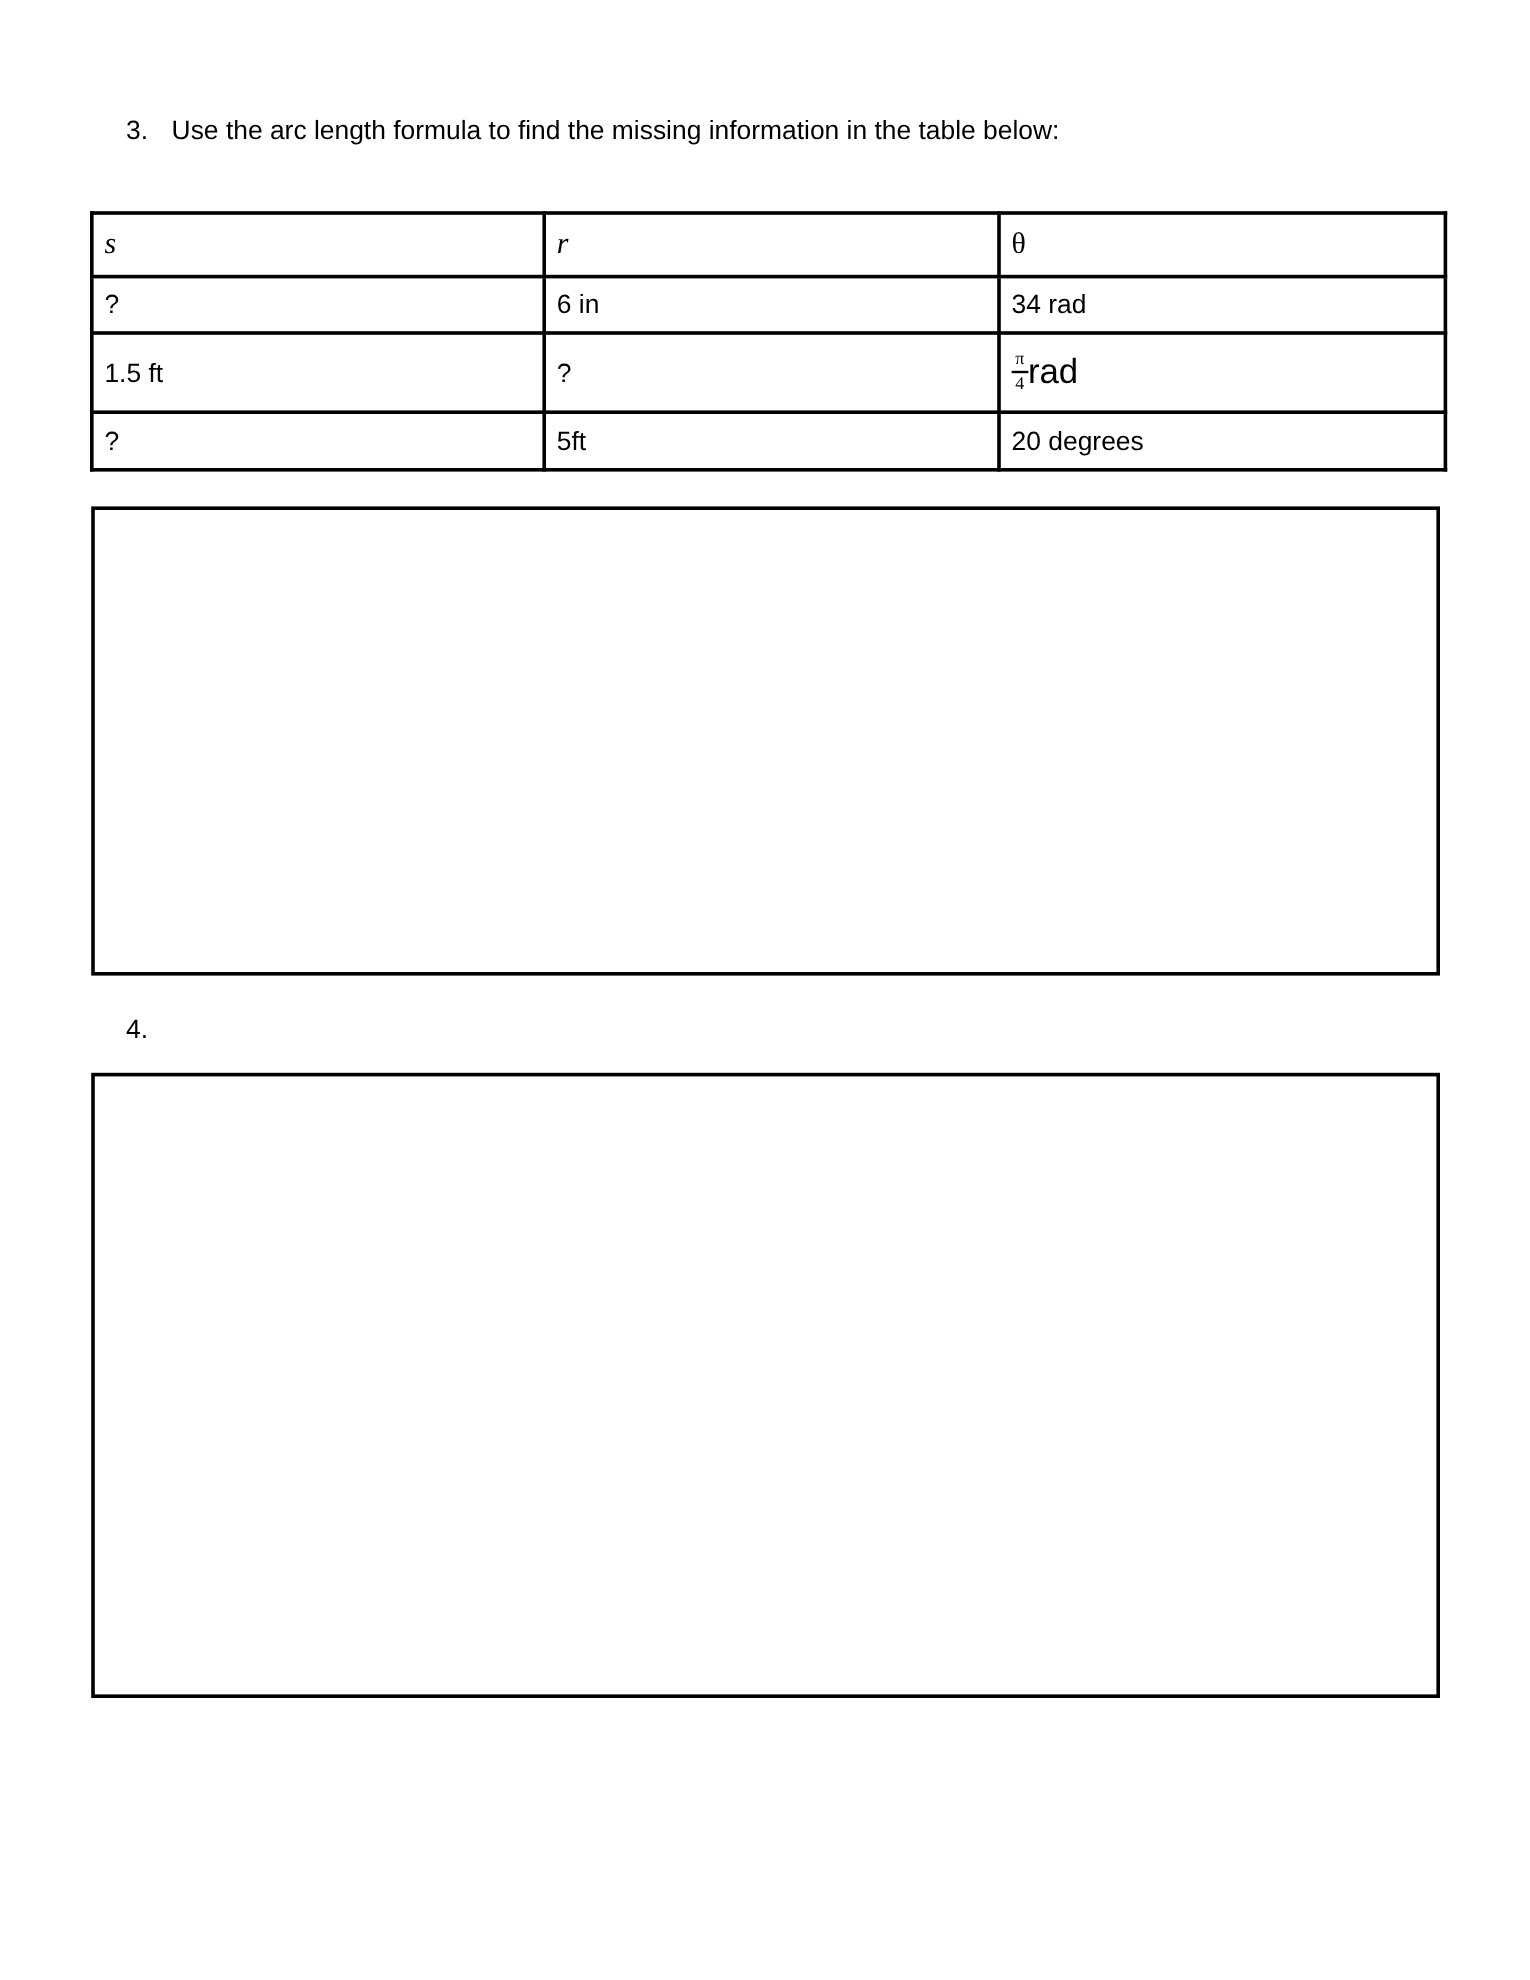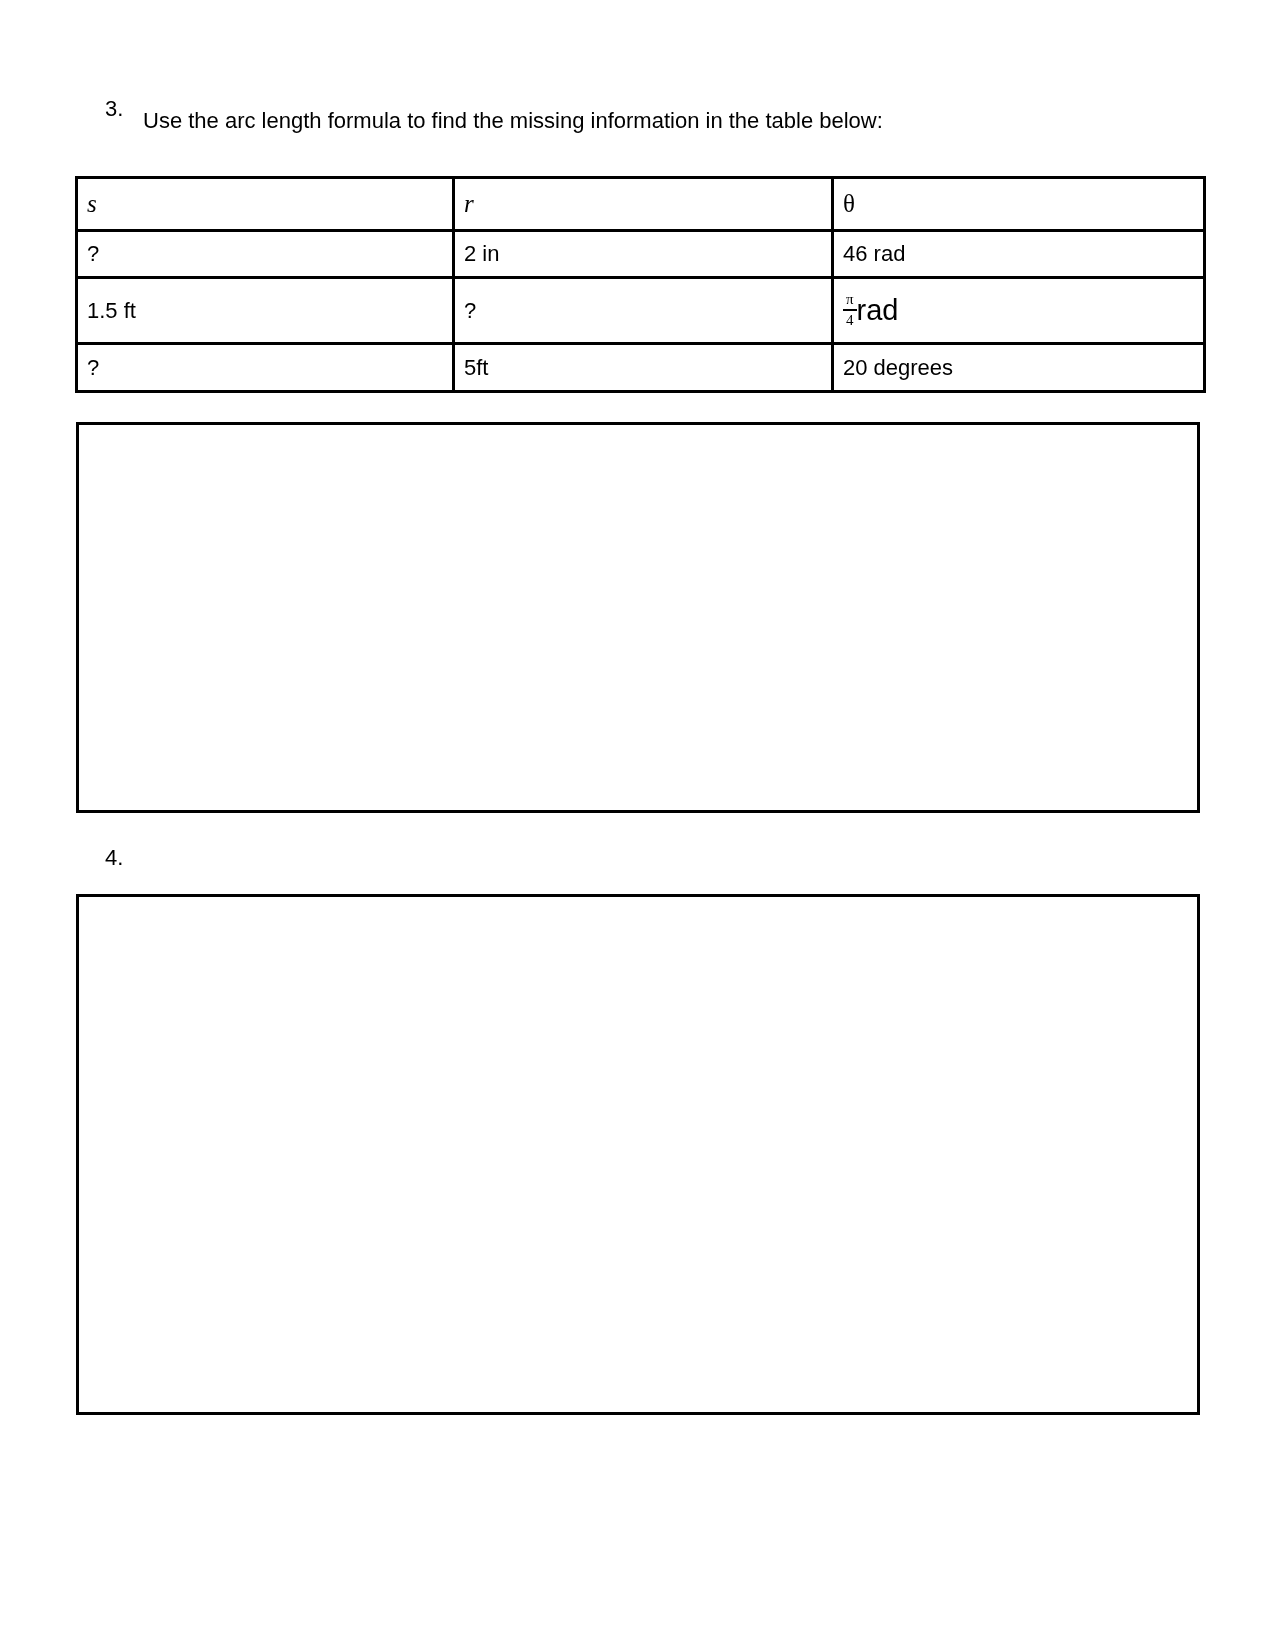--- a/index.html
+++ b/index.html
@@ -13,21 +13,21 @@
     overflow: hidden;
   }
 
   .q-row {
     position: absolute;
     display: flex;
     font-size: 22px;
     line-height: 25px;
   }
   .q-num { width: 38px; flex-shrink: 0; }
-  .q-text { flex: 1; margin-top: 12px; }
+  .q-text { flex: 1; }
 
   #q3 { left: 105px; top: 96px; width: 1075px; }
   #q4 { left: 105px; top: 845px; width: 1075px; }
 
   table.arc {
     position: absolute;
     left: 75px;
     top: 176px;
     width: 1128px;
     border-collapse: collapse;
@@ -98,22 +98,22 @@
       <col style="width:372px">
     </colgroup>
     <tbody>
       <tr class="hdr">
         <td>s</td>
         <td>r</td>
         <td class="upright">θ</td>
       </tr>
       <tr class="r1">
         <td>?</td>
-        <td>2 in</td>
-        <td>46 rad</td>
+        <td>6 in</td>
+        <td>34 rad</td>
       </tr>
       <tr class="r2">
         <td>1.5 ft</td>
         <td>?</td>
         <td>
           <span class="frac">
             <span class="num">π</span>
             <span class="den">4</span>
           </span><span class="frac-suffix">rad</span>
         </td>

